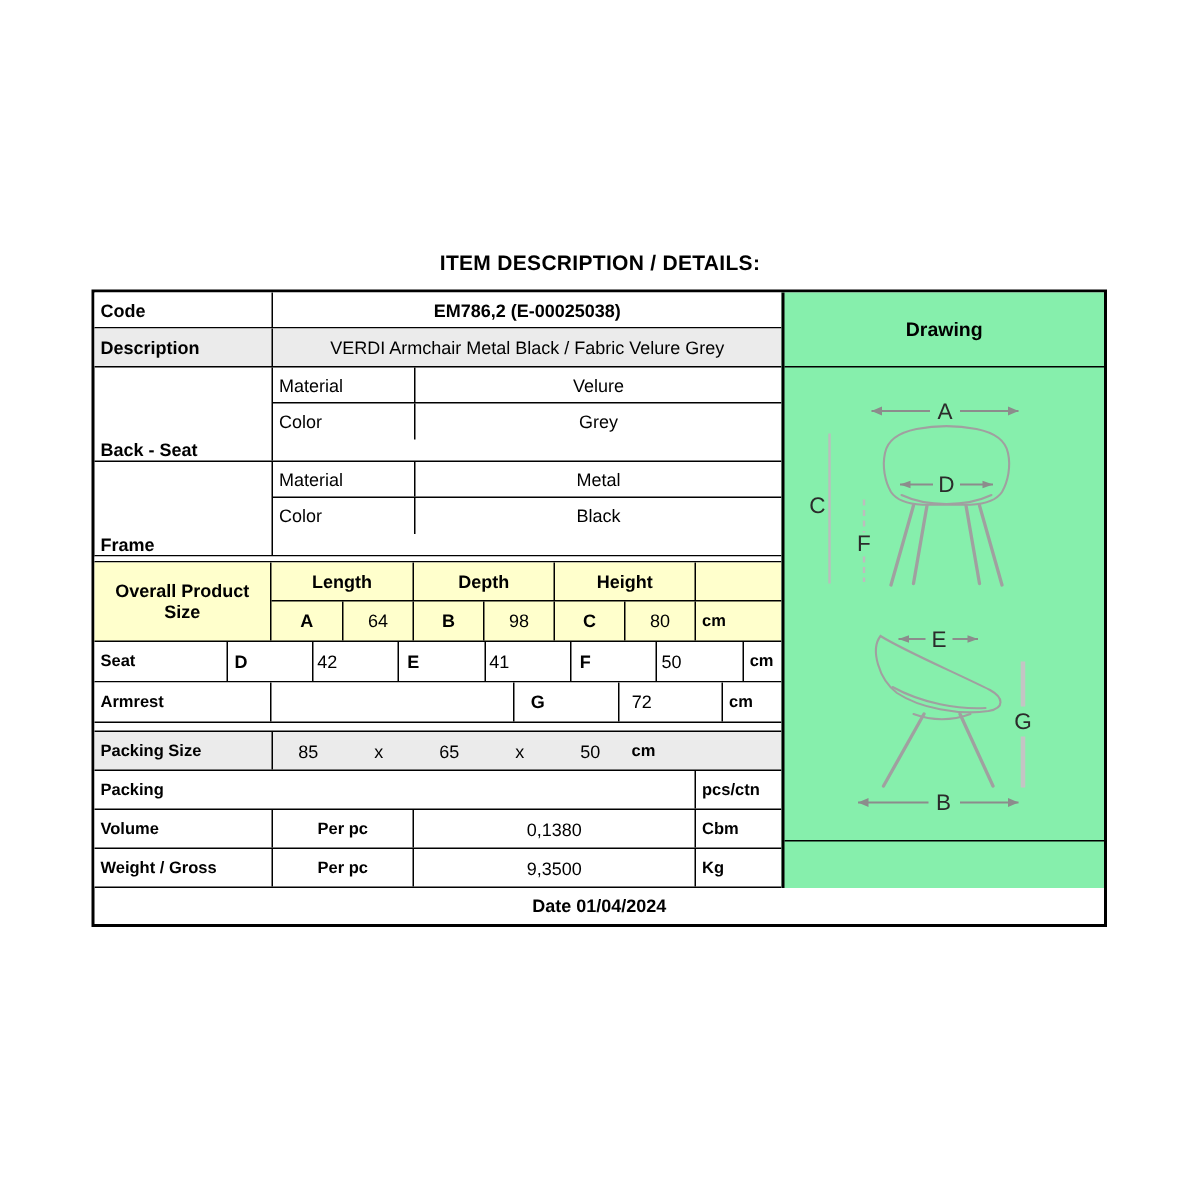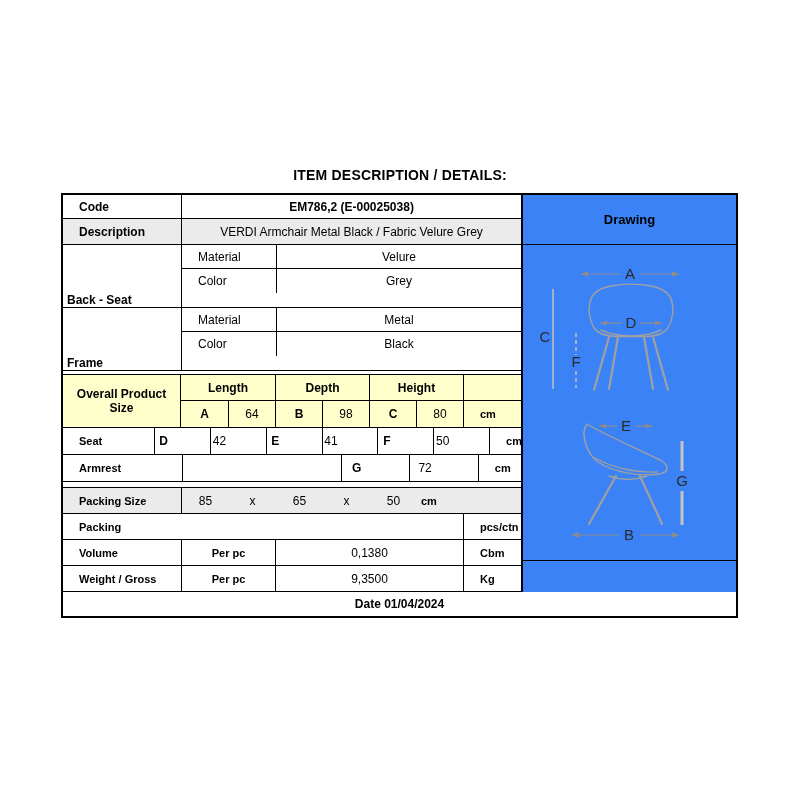--- a/index.html
+++ b/index.html
@@ -14,21 +14,21 @@
          border: 2px solid #000; background: #fff; }
   .upper { display: flex; }
   .left { width: 458px; }
 
   .row { display: flex; border-bottom: 1px solid #000; align-items: stretch; background: #fff; }
   .h24 { height: 24px; } .h26 { height: 26px; } .h27 { height: 27px; gap: 38px; }
   .cell { display: flex; align-items: center; font-size: 12px; overflow: hidden; }
   .bl { border-left: 1px solid #000; }
   .b { font-weight: bold; }
   .ctr { justify-content: center; text-align: center; }
-  .pad { padding-left: 16px; }
+  .pad { padding-left: 4px; }
   .sm { font-size: 11px; }
 
   .w-lbl { width: 118px; }
   .w-sub { width: 94px; }
   .w-flex { flex: 1; }
   .w-letter { width: 47px; }
   .w-hdr { width: 94px; }
   .w-unit { width: 58px; }
   .w-span4 { width: 188px; }
   .w-val188 { width: 188px; }
@@ -48,21 +48,21 @@
   .size-row { display: flex; height: 26px; }
   .size-row.hdr { border-bottom: 1px solid #000; }
 
   .gap4 { height: 4px; background: #fff; border-bottom: 1px solid #000; }
   .gap6 { height: 6px; background: #fff; border-bottom: 1px solid #000; }
 
   .pack-vals { flex: 1; display: flex; align-items: center; }
   .pack-vals span { display: inline-block; width: 47px; text-align: center; font-size: 12px; }
   .pack-vals .unit { width: auto; font-size: 11px; font-weight: bold; padding-left: 4px; }
 
-  .draw-col { flex: 1; border-left: 2px solid #000; display: flex; flex-direction: column; background: #3b82f6; }
+  .draw-col { flex: 1; border-left: 2px solid #000; display: flex; flex-direction: column; background: #86efac; }
   .draw-head { height: 50px; border-bottom: 1px solid #000; display: flex; align-items: center;
                justify-content: center; font-size: 13px; font-weight: bold; }
   .draw-area { height: 316px; border-bottom: 1px solid #000; position: relative; }
 
   .date-row { height: 24px; display: flex; align-items: center; justify-content: center;
               font-size: 12px; font-weight: bold; }
 
   svg text { font-family: "Liberation Sans", sans-serif; font-size: 15px; fill: #2b2b2b; }
   .sketch { stroke: #a0a0a0; fill: none; stroke-width: 1.4; stroke-linecap: round; }
   .sketch-leg { stroke: #a0a0a0; fill: none; stroke-width: 2.2; stroke-linecap: round; }

